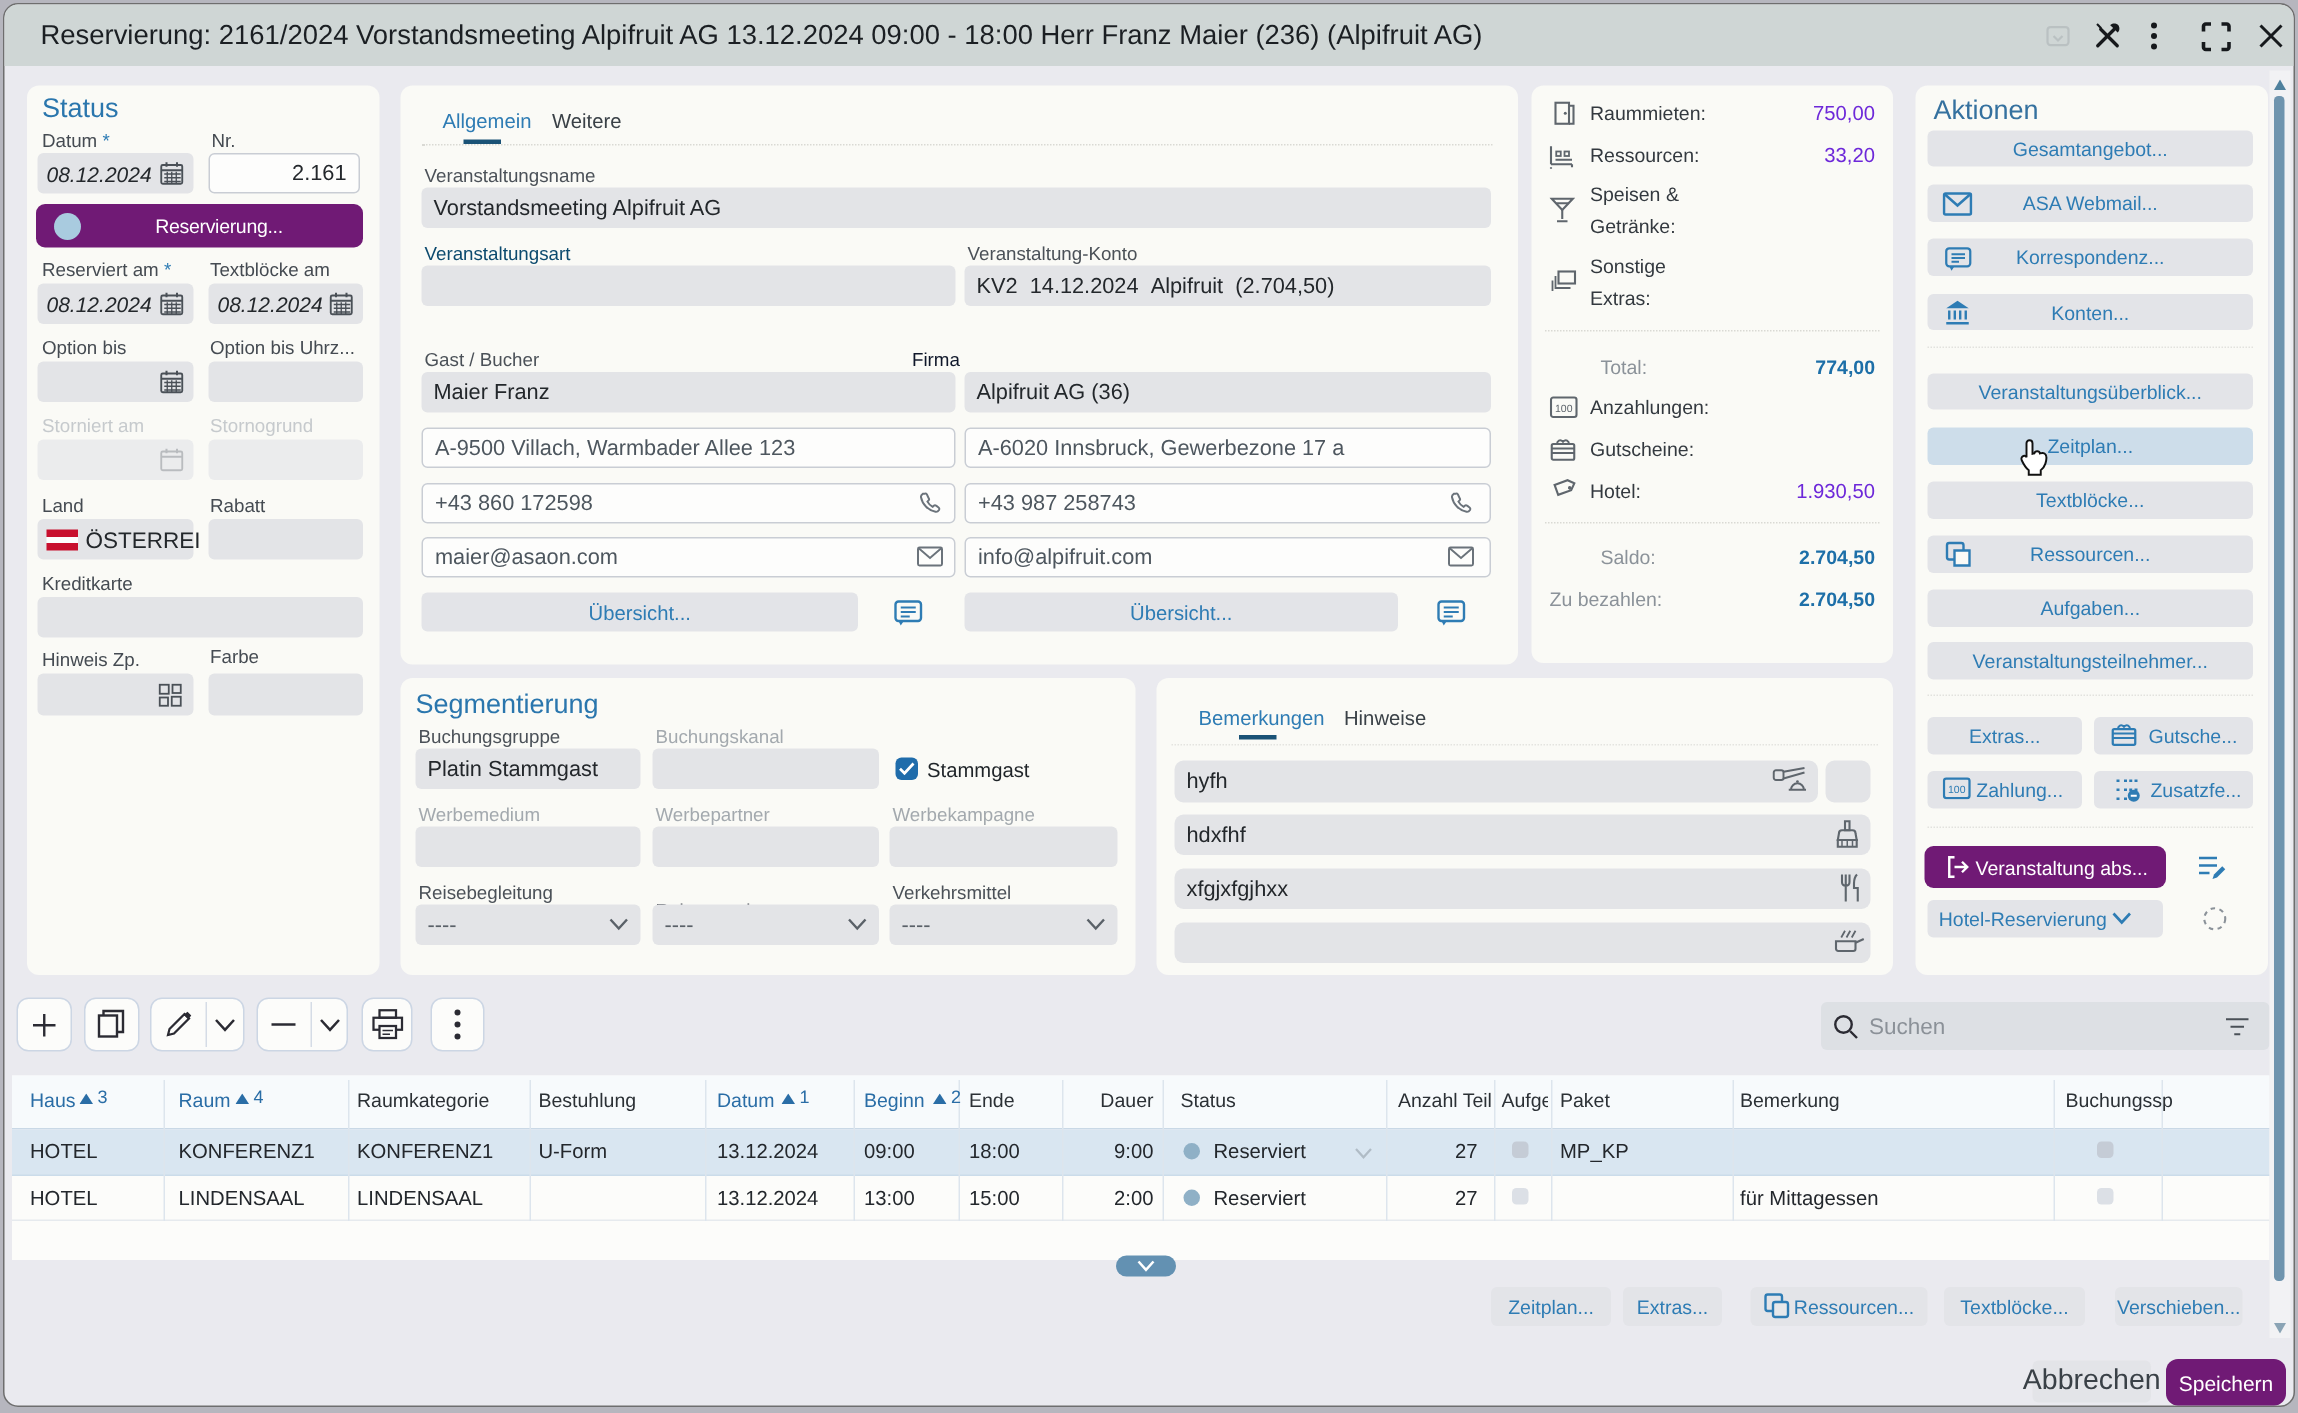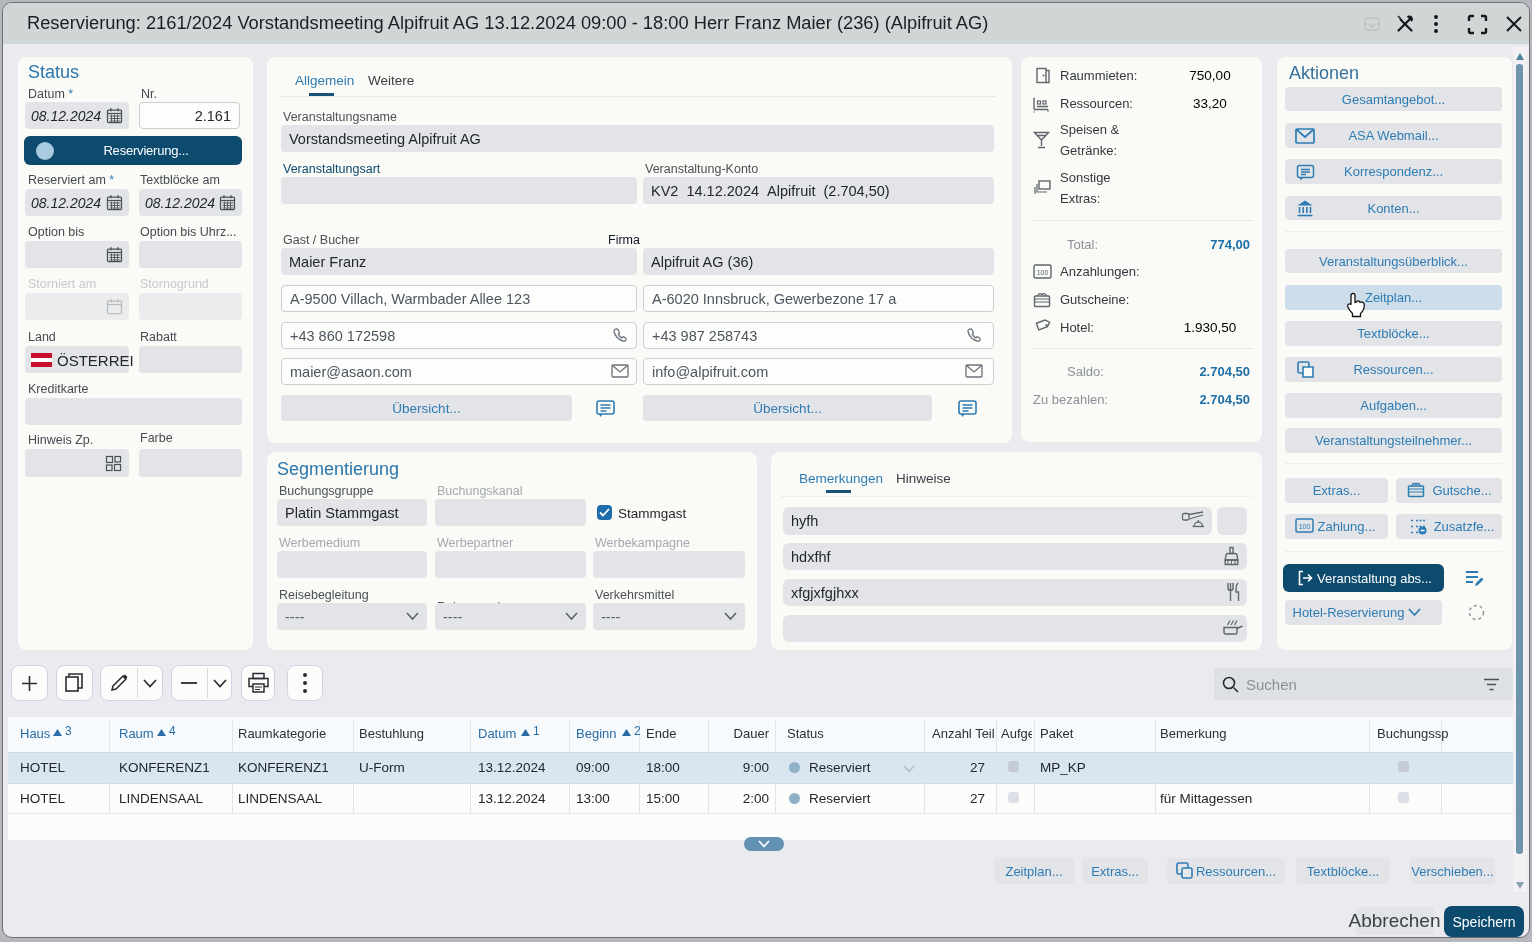--- a/index.html
+++ b/index.html
@@ -12,28 +12,28 @@
 .h1{position:absolute;font-size:18px;color:#2a76ad;white-space:nowrap;}
 .lbl{position:absolute;font-size:12.5px;color:#454b52;white-space:nowrap;}
 .lblg{position:absolute;font-size:12.5px;color:#a3a9ae;white-space:nowrap;}
 .lbld{position:absolute;font-size:12.5px;color:#c6cacd;white-space:nowrap;}
 .star{color:#2e7cb4;}
 .inp{position:absolute;background:#e3e4e7;border-radius:4px;font-size:14.5px;color:#23272b;display:flex;align-items:center;padding:0 8px;box-sizing:border-box;white-space:nowrap;overflow:hidden;}
 .winp{position:absolute;background:#fdfdfc;border:1px solid #c9cdd4;border-radius:4px;font-size:14.5px;color:#4d565e;display:flex;align-items:center;padding:0 8px;box-sizing:border-box;white-space:nowrap;}
 .dinp{position:absolute;background:#ebeced;border-radius:4px;}
 .ricon{position:absolute;}
 .abtn{position:absolute;background:#e3e4e8;border-radius:4px;color:#2e7cb4;font-size:13px;display:flex;align-items:center;justify-content:center;white-space:nowrap;box-sizing:border-box;}
-.bbtn{position:absolute;background:#0c4a6e;border-radius:6px;color:#fff;display:flex;align-items:center;justify-content:center;white-space:nowrap;box-sizing:border-box;}
+.bbtn{position:absolute;background:#701a75;border-radius:6px;color:#fff;display:flex;align-items:center;justify-content:center;white-space:nowrap;box-sizing:border-box;}
 .tbtn{position:absolute;background:#fcfcfa;border:1px solid #ccd6e4;border-radius:8px;box-sizing:border-box;}
 .sep{position:absolute;border-top:1px dotted #d9d9d4;}
 .tabu{position:absolute;background:#1a5276;height:3px;}
 .vsep{position:absolute;width:1px;background:#dde5ed;}
 .costlbl{position:absolute;font-size:13px;color:#33393f;white-space:nowrap;}
 .costg{position:absolute;font-size:13px;color:#8b9299;white-space:nowrap;}
-.costv{position:absolute;font-size:13.5px;color:#000000;text-align:center;width:80px;}
+.costv{position:absolute;font-size:13.5px;color:#6d28d9;text-align:right;width:80px;}
 .costb{position:absolute;font-size:13px;color:#1d6fa8;font-weight:bold;text-align:right;width:90px;}
 .cell{position:absolute;font-size:13.5px;color:#23272c;white-space:nowrap;}
 .hcell{position:absolute;font-size:13px;color:#2b3035;white-space:nowrap;}
 .hblue{position:absolute;font-size:13px;color:#2a6da6;white-space:nowrap;}
 .sq{position:absolute;width:11px;height:11px;border-radius:3px;background:#c5ccd6;}
 .dt{padding:0 6px;font-size:14px;font-style:italic;}
 .tab-a{position:absolute;font-size:13.5px;color:#2e7cb4;white-space:nowrap;}
 .tab-i{position:absolute;font-size:13.5px;color:#3a4147;white-space:nowrap;}
 </style>
 </head>

